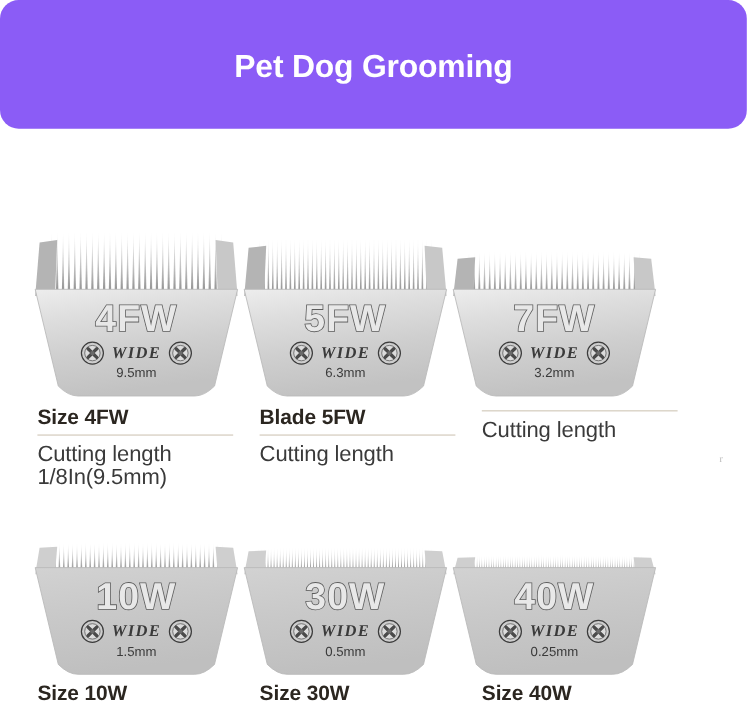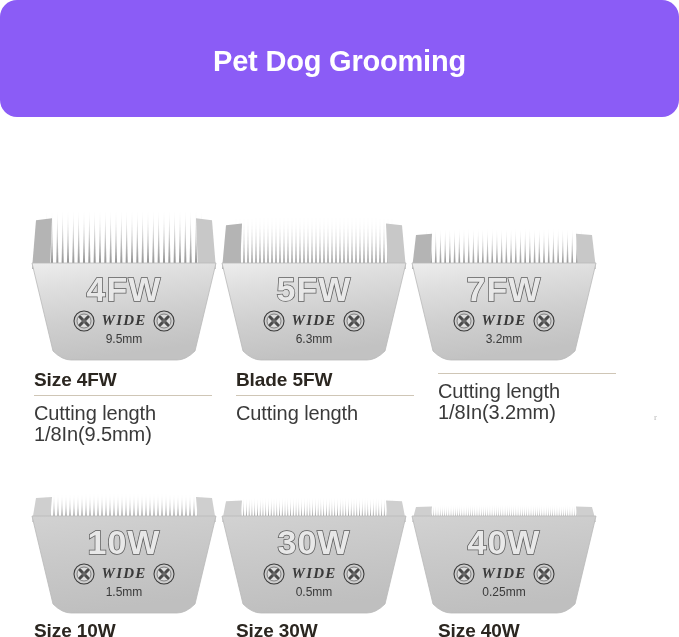--- a/index.html
+++ b/index.html
@@ -400,21 +400,20 @@
     <div class="cut-value">1/8In(9.5mm)</div>
   </div>
   <div class="caption-cell c1">
     <div class="size-title">Blade 5FW</div>
     <div class="size-rule"></div>
     <div class="cut-label">Cutting length</div>
   </div>
   <div class="caption-cell c2">
     <div class="size-rule"></div>
     <div class="cut-label">Cutting length</div>
-    <div class="cut-value">1/8In(3.2mm)</div>
   </div>
 </div>
 
 <div class="blade-grid">
   <div class="blade-row row-2">
     <div class="blade-cell c0">
       <div class="blade">
   <svg width="188" height="124" viewBox="0 0 188 124" role="img">
     <defs>
       <linearGradient id="bg3" x1="0" y1="0" x2="0.25" y2="1">

